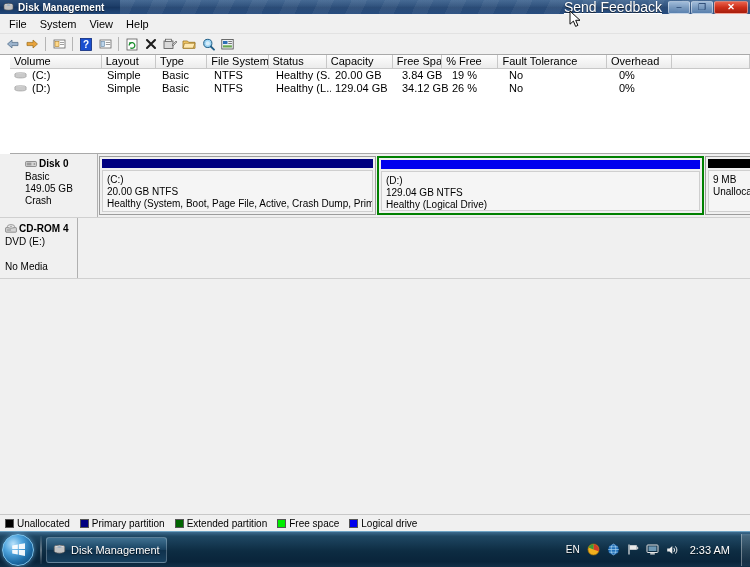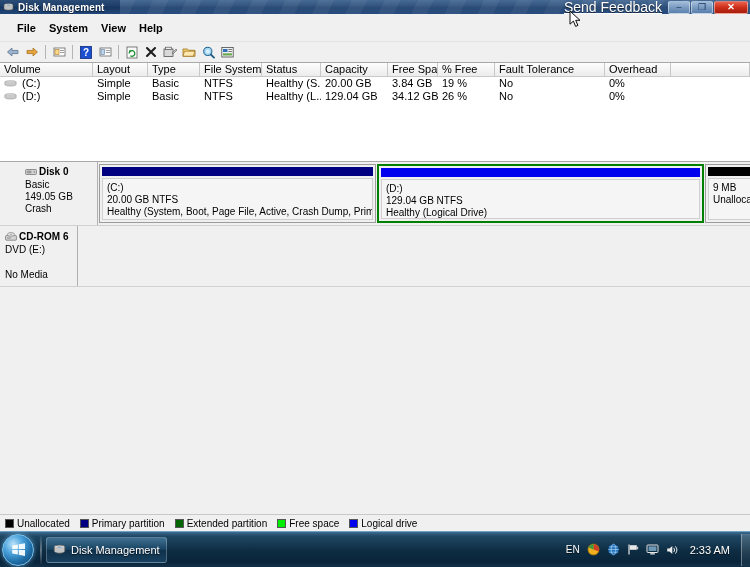--- a/index.html
+++ b/index.html
@@ -79,27 +79,26 @@
   }
   .winbtn.close {
     width: 34px;
     background: linear-gradient(to bottom, #e9604a 0%, #cc2f1a 50%, #a61d0c 100%);
     color: #ffffff; font-weight: bold;
     margin-right: 2px;
   }
 
   
   .menubar {
-    height: 28px;
+    height: 20px;
     background: #f0f0f0;
     display: flex; align-items: center;
-    padding-left: 17px;
+    padding-left: 9px;
     font-size: 11px;
     border-bottom: 1px solid #e2e2e2;
-    font-weight: bold;
   }
   .menubar span { padding: 0 7px 0 0; margin-right: 6px; cursor: default; }
 
   
   .toolbar {
     height: 21px;
     background: #f0f0f0;
     display: flex; align-items: center;
     padding-left: 4px;
     border-bottom: 1px solid #a9a9a9;
@@ -109,21 +108,21 @@
     width: 18px; height: 18px;
     display: flex; align-items: center; justify-content: center;
   }
   .tbsep {
     width: 1px; height: 14px;
     background: #b5b5b5;
     margin: 0 3px;
   }
 
   
-  .vol-list { background: #ffffff; }
+  .vol-list { background: #ffffff; padding-left: 10px; }
   .vol-header {
     display: flex;
     height: 14px;
     background: #f3f3f3;
     border-bottom: 1px solid #c8c8c8;
     font-size: 11px;
   }
   .vol-header .hc {
     border-right: 1px solid #c8c8c8;
     padding-left: 4px;
@@ -501,21 +500,21 @@
 
     <div class="cd-row">
       <div class="cd-info">
         <div class="dname">
           <svg width="12" height="9" viewBox="0 0 12 9">
             <rect x="0.6" y="3.6" width="10.8" height="4.6" rx="0.7" fill="#d5d5d5" stroke="#6a6a6a" stroke-width="0.7"></rect>
             <ellipse cx="6" cy="2.4" rx="3.6" ry="1.8" fill="#e8e8e8" stroke="#6a6a6a" stroke-width="0.6"></ellipse>
             <circle cx="6" cy="2.4" r="0.7" fill="#8a8a8a"></circle>
             <rect x="2" y="5.4" width="4" height="1.2" fill="#9a9a9a"></rect>
           </svg>
-          <span>CD-ROM 6</span>
+          <span>CD-ROM 4</span>
         </div>
         <div>DVD (E:)</div>
         <div style="height:12px"></div>
         <div>No Media</div>
       </div>
       <div class="cd-blank"></div>
     </div>
   </div>
 
   <div class="legend">

